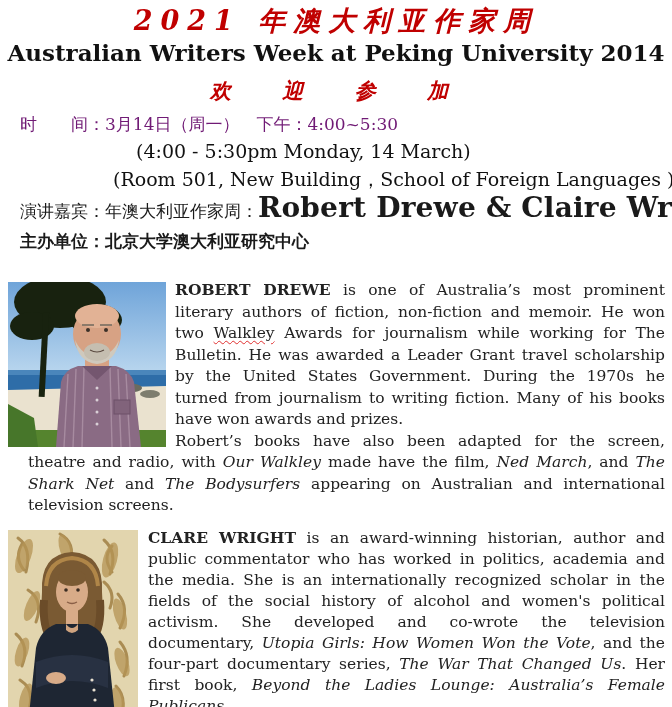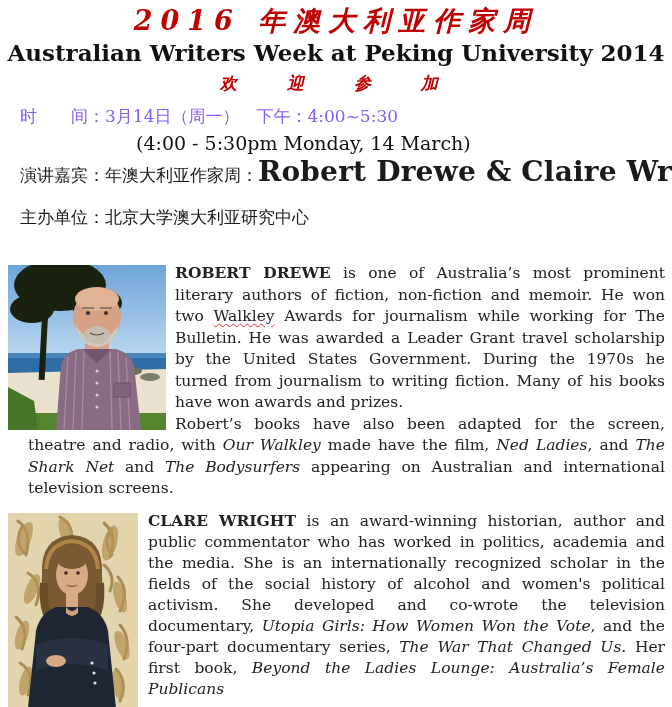--- a/index.html
+++ b/index.html
@@ -4,62 +4,63 @@
 <style>
   html,body{margin:0;padding:0;background:#ffffff;}
   body{width:672px;height:707px;overflow:hidden;
        font-family:"DejaVu Serif","Liberation Serif",serif;color:#1a1a1a;}
 
   
   .header{text-align:center;}
   .title-cn{margin-top:4px;color:#c00000;font-size:27px;line-height:34px;
             font-style:italic;font-weight:bold;letter-spacing:8px;white-space:nowrap;}
   .title-en{font-size:23px;line-height:30px;font-weight:bold;color:#111;}
-  .welcome-cn{color:#c00000;font-size:17px;line-height:30px;font-weight:bold;
-              font-style:italic;letter-spacing:14px;word-spacing:16px;}
+  .welcome-cn{color:#c00000;font-size:21px;line-height:30px;font-weight:bold;
+              font-style:italic;letter-spacing:14px;word-spacing:16px;margin-top:8px;}
 
   
   .details{margin:5px 0 0 20px;}
-  .cn-line{font-size:17px;line-height:26px;color:#8b5cf6;white-space:nowrap;}
+  .cn-line{font-size:17px;line-height:26px;color:#701a75;white-space:nowrap;}
   .en-sub{font-size:19px;line-height:28px;color:#111;white-space:nowrap;}
   .en-sub.time{margin-left:116px;}
   .en-sub.venue{margin-left:93px;}
   .speakers-line{font-size:17px;line-height:30px;white-space:nowrap;}
   .speakers-en{font-size:28px;font-weight:bold;letter-spacing:0.2px;}
-  .host-line{font-size:17px;line-height:30px;margin-top:12px;white-space:nowrap;}
+  .host-line{font-size:17px;line-height:30px;margin-top:0;white-space:nowrap;font-weight:bold;}
 
   
   .bio{display:flow-root;padding:0 7px 0 8px;}
-  .bio-robert{margin-top:30px;}
+  .bio-robert{margin-top:23px;}
   .bio-clare{margin-top:10px;}
   .photo{float:left;}
   .photo-robert{width:158px;height:165px;margin:3px 9px 2px 0;}
   .photo-clare{width:130px;height:195px;margin:3px 10px 2px 0;}
   .photo svg{display:block;width:100%;height:100%;}
   .bio-text p{margin:0 0 0 20px;font-size:15.5px;line-height:21.5px;
               text-align:justify;color:#222;}
   .bio-clare .bio-text p{margin-left:0;line-height:21px;}
   .b{font-weight:bold;}
   .i{font-style:italic;}
   .spell{text-decoration:underline;text-decoration-style:wavy;
          text-decoration-color:#e03030;text-decoration-thickness:1px;
          text-underline-offset:2px;}
 </style>
 </head>
 <body>
 
 <div class="header">
-  <div class="title-cn">2016 年澳大利亚作家周</div>
+  <div class="title-cn">2021 年澳大利亚作家周</div>
   <div class="title-en">Australian Writers Week at Peking University 2014</div>
   <div class="welcome-cn">欢 迎 参 加</div>
 </div>
 
 <div class="details">
   <div class="cn-line">时　　间：3月14日（周一）　下午：4:00~5:30</div>
   <div class="en-sub time">(4:00 - 5:30pm Monday, 14 March)</div>
+  <div class="en-sub venue">(Room 501, New Building，School of Foreign Languages )</div>
   <div class="speakers-line"><span>演讲嘉宾：年澳大利亚作家周：</span><span class="speakers-en">Robert Drewe &amp; Claire Wright</span></div>
   <div class="host-line">主办单位：北京大学澳大利亚研究中心</div>
 </div>
 
 <section class="bio bio-robert">
   <div class="photo photo-robert">
     <svg viewBox="0 0 158 165" preserveAspectRatio="none">
       <defs>
         <linearGradient id="sky" x1="0" y1="0" x2="0" y2="1">
           <stop offset="0" stop-color="#6fa4d9"></stop>
@@ -104,21 +105,21 @@
       <path d="M67,58 Q70,80 89,82 Q108,80 111,58 Q104,74 89,74 Q74,74 67,58 Z" fill="#cfc9bd"></path>
       <ellipse cx="89" cy="70" rx="13" ry="9" fill="#c5beb0"></ellipse>
       <path d="M82,68 Q89,72 96,68" stroke="#5a4a40" stroke-width="1.2" fill="none"></path>
       <circle cx="80" cy="48" r="2" fill="#3c3028"></circle>
         <circle cx="98" cy="48" r="2" fill="#3c3028"></circle>
       <path d="M74,43 L86,43 M92,43 L104,43" stroke="#8c7a6a" stroke-width="2"></path>
     </svg>
   </div>
   <div class="bio-text">
       <p><span class="b">ROBERT DREWE</span><span> is one of Australia’s most prominent literary authors of fiction, non-fiction and memoir. He won two </span><span class="spell">Walkley</span><span> Awards for journalism while working for The Bulletin. He was awarded a Leader Grant travel scholarship by the United States Government. During the 1970s he turned from journalism to writing fiction. Many of his books have won awards and prizes.</span></p>
-      <p><span>Robert’s books have also been adapted for the screen, theatre and radio, with </span><span class="i">Our Walkley</span><span> made have the film, </span><span class="i">Ned Ladies</span><span>, and </span><span class="i">The Shark Net</span><span> and </span><span class="i">The Bodysurfers</span><span> appearing on Australian and international television screens.</span></p>
+      <p><span>Robert’s books have also been adapted for the screen, theatre and radio, with </span><span class="i">Our Walkley</span><span> made have the film, </span><span class="i">Ned March</span><span>, and </span><span class="i">The Shark Net</span><span> and </span><span class="i">The Bodysurfers</span><span> appearing on Australian and international television screens.</span></p>
     </div>
 </section>
 
 <section class="bio bio-clare">
   <div class="photo photo-clare">
     <svg viewBox="0 0 130 195" preserveAspectRatio="none">
       <rect x="0" y="0" width="130" height="195" fill="#e2d5ae"></rect>
       <g fill="none" stroke="#a5854a" stroke-width="3" stroke-linecap="round" opacity="0.9">
         <path d="M10,8 q14,10 8,34"></path>
           <path d="M14,14 q-8,14 2,26"></path>

